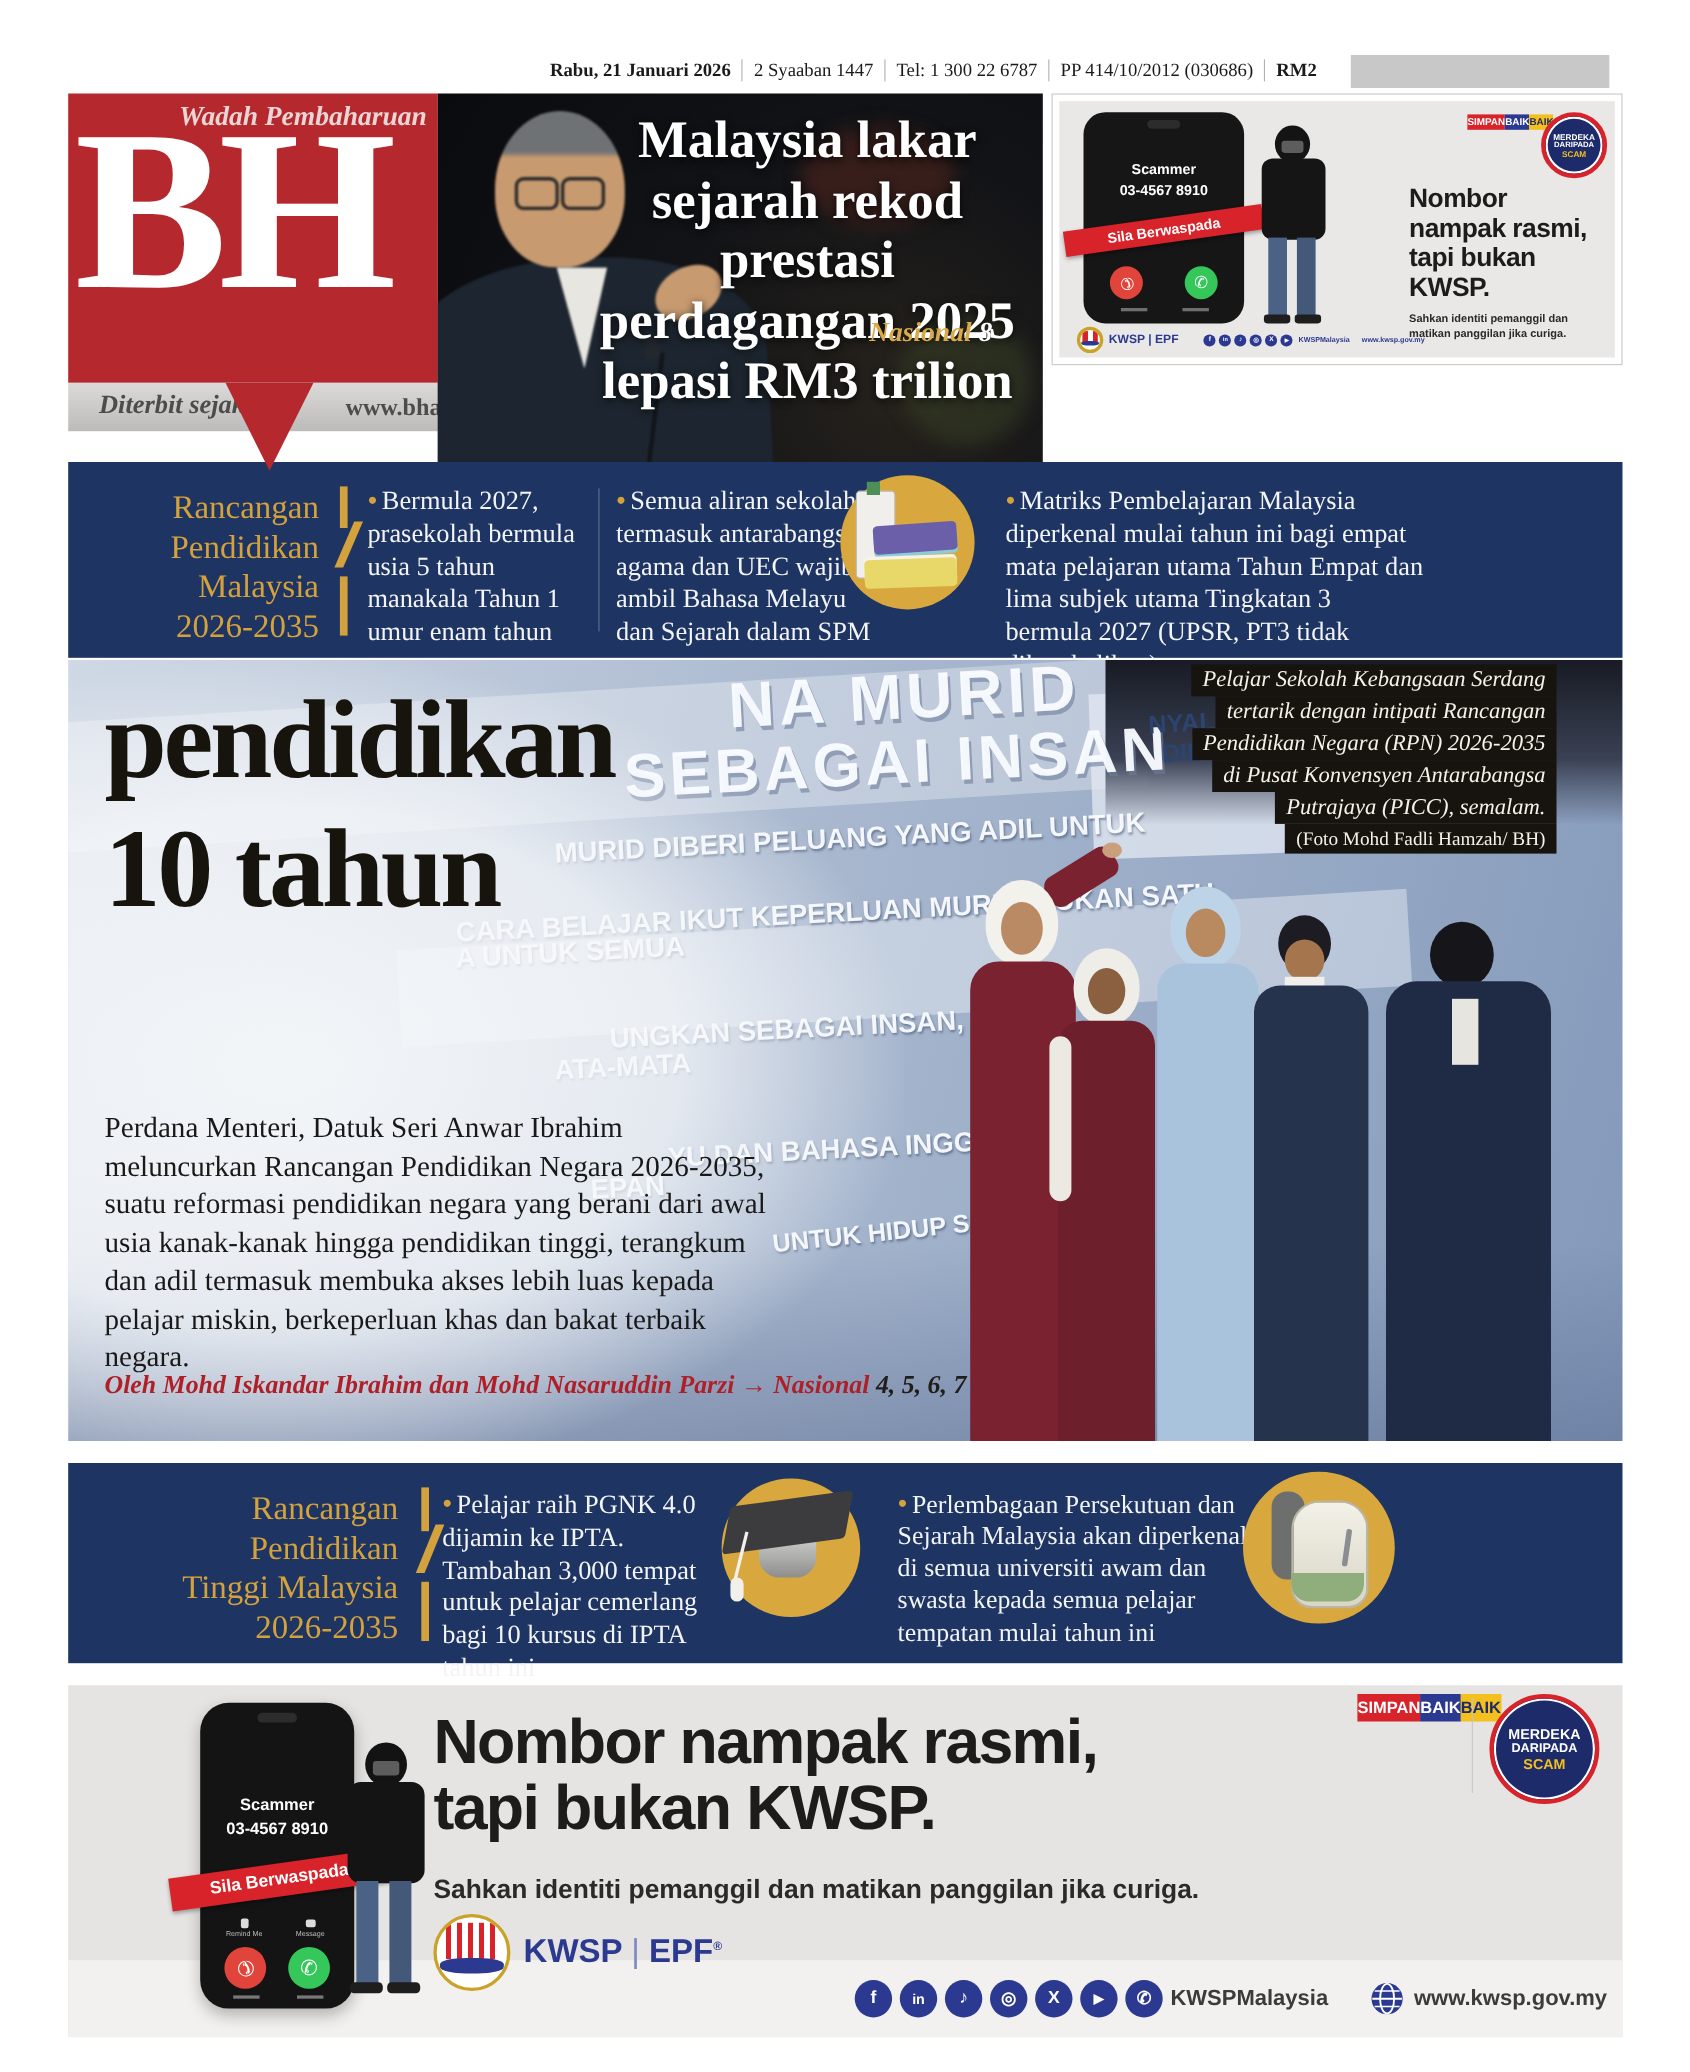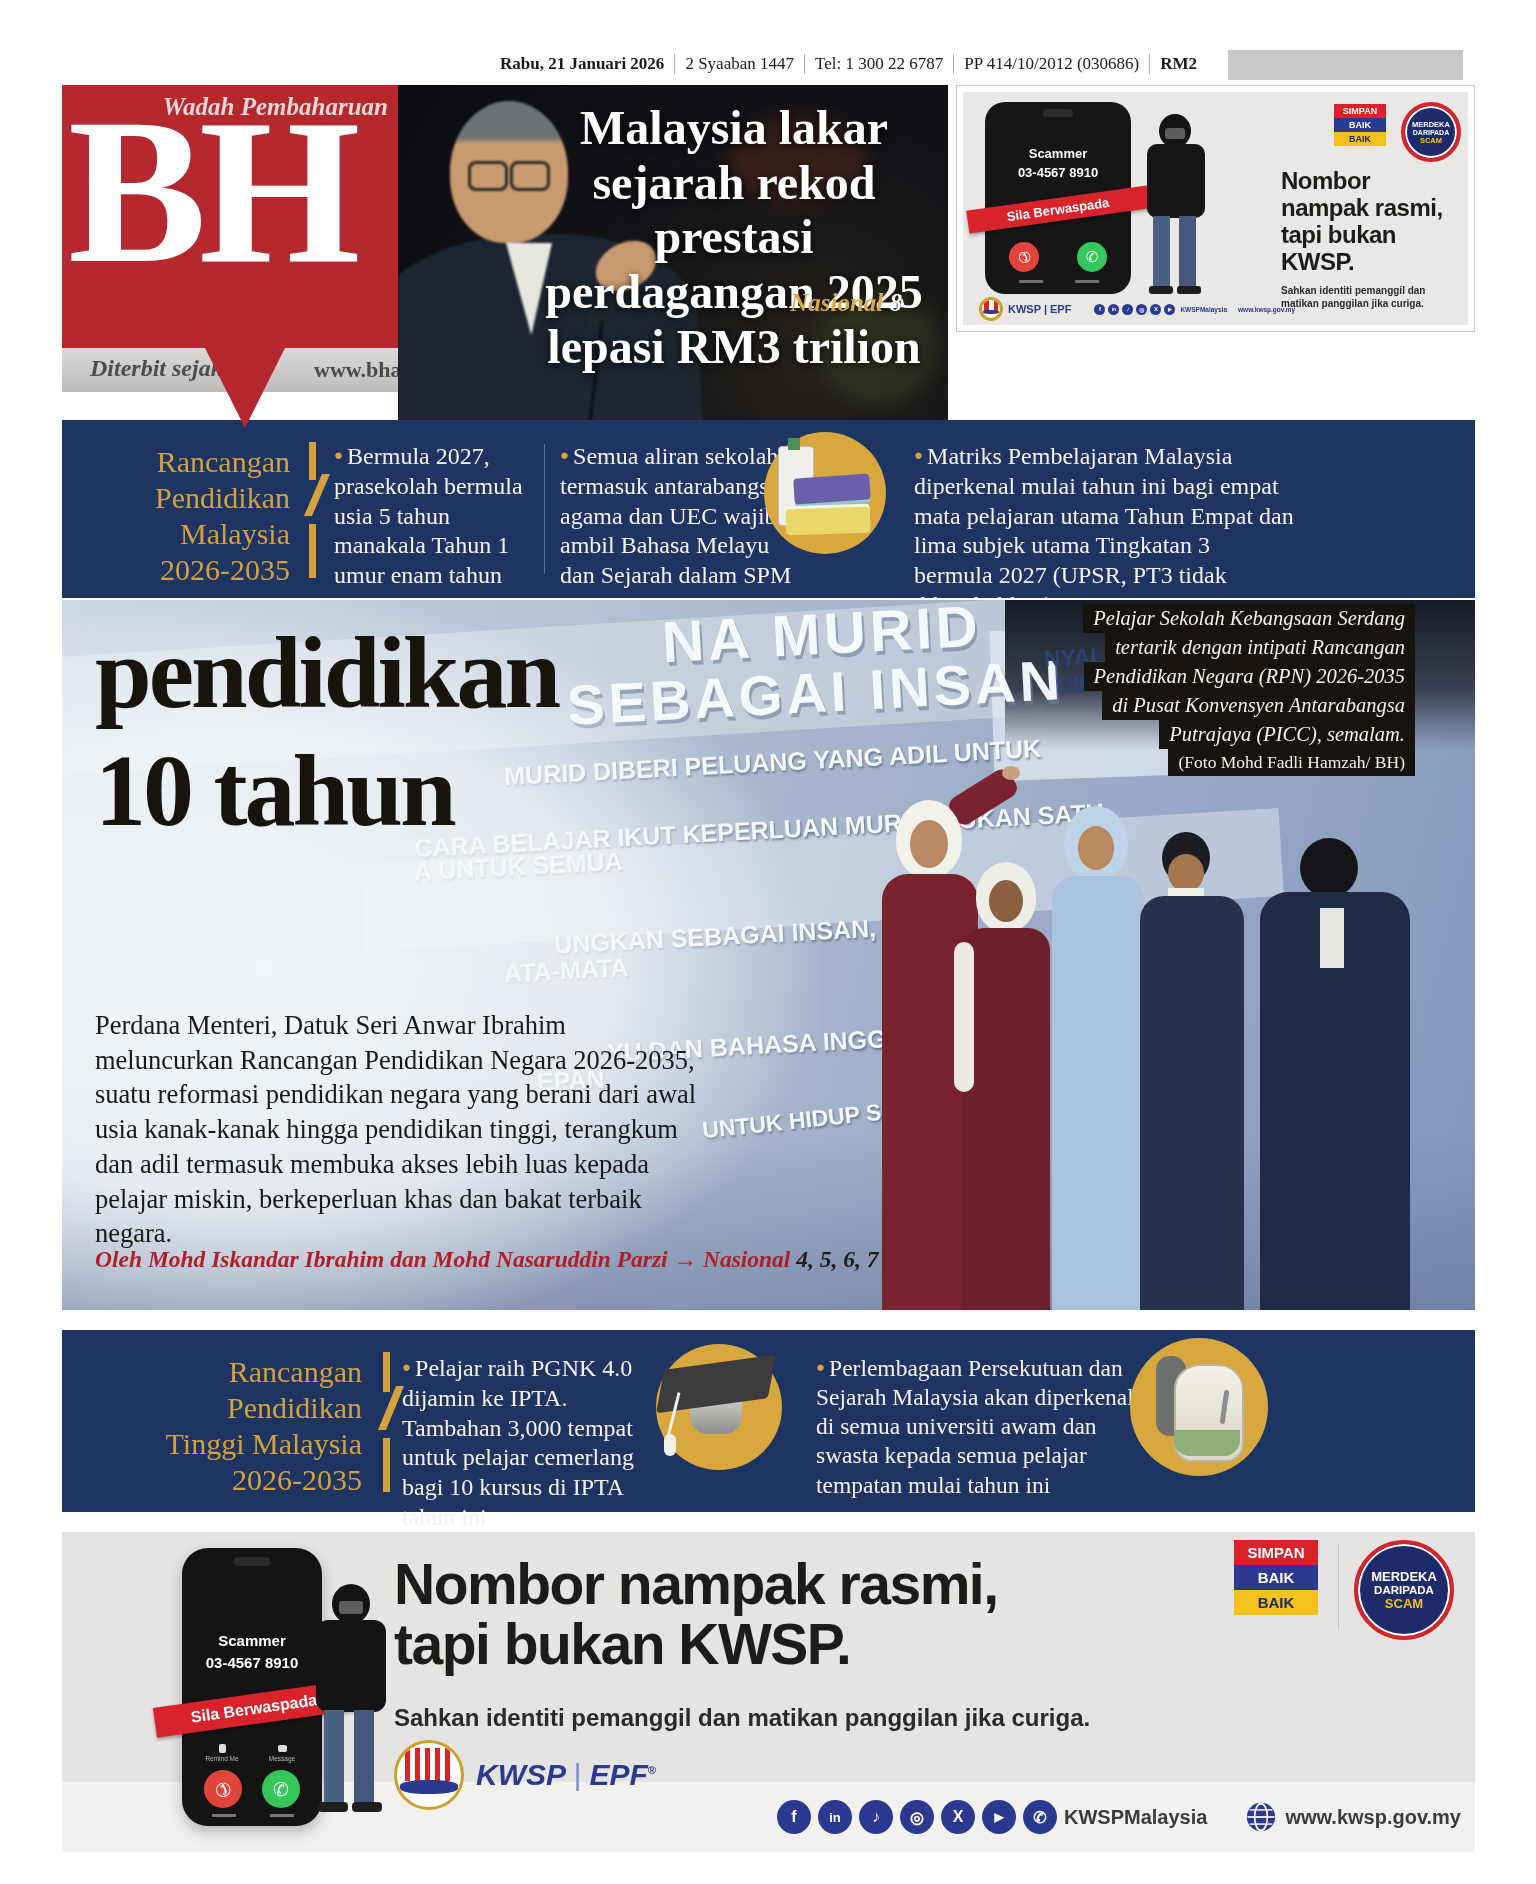--- a/index.html
+++ b/index.html
@@ -28,21 +28,21 @@
   .ts-head{position:absolute;right:14px;top:16px;width:400px;text-align:center;color:#fff;font-weight:bold;font-size:48px;line-height:1.14;text-shadow:0 2px 8px rgba(0,0,0,.8);z-index:4;}
   .ts-ref{position:absolute;right:46px;top:204px;font-style:italic;font-weight:bold;font-size:25px;z-index:4;}
   .anwar{position:absolute;left:0;top:0;width:100%;height:100%;filter:blur(1.1px);}
   
   .topad{position:absolute;left:956px;top:85px;width:519px;height:247px;background:#fff;border:1px solid #c8c8c8;padding:6px;box-sizing:border-box;z-index:2;}
   .topad-in{position:relative;width:100%;height:100%;background:#e9e8e6;overflow:hidden;}
   .miniphone{position:absolute;left:22px;top:10px;width:146px;height:192px;background:#161616;border-radius:20px;}
   .ribbon{position:absolute;background:#d8232a;color:#fff;font-weight:bold;text-align:center;transform:rotate(-8deg);box-shadow:0 2px 4px rgba(0,0,0,.35);}
   .callrow{position:absolute;display:flex;justify-content:space-between;}
   .ccirc{border-radius:50%;display:flex;align-items:center;justify-content:center;color:#fff;}
-  .badge-simpan{display:flex;flex-direction:column;}
+  .badge-simpan{display:flex;flex-direction:row;}
   .badge-simpan span{display:block;text-align:center;font-weight:bold;font-family:"Liberation Sans",sans-serif;}
   .merdeka{border-radius:50%;background:#1d2b6b;border:4px solid #d8232a;box-shadow:0 0 0 2px #fff inset;color:#fff;display:flex;flex-direction:column;align-items:center;justify-content:center;font-family:"Liberation Sans",sans-serif;font-weight:bold;text-align:center;}
   
   .band{position:absolute;left:62px;width:1413px;background:#1e3462;color:#f3f4f6;z-index:1;}
   .band .title{position:absolute;text-align:right;color:#d4a23c;font-weight:normal;font-size:30px;line-height:1.2;}
   .band .bt{font-size:24px;line-height:1.24;}
   .dot{color:#d4a23c;font-size:15px;vertical-align:4px;padding-right:4px;}
   .vdiv{position:absolute;width:1px;background:rgba(255,255,255,.3);}
   .gcirc{position:absolute;background:#d8a83f;border-radius:50%;}
   
@@ -357,21 +357,21 @@
       <div class="abs" style="left:28px;top:218px;width:30px;height:10px;background:#1e1e1e;border-radius:4px;"></div>
       <div class="abs" style="left:62px;top:218px;width:30px;height:10px;background:#1e1e1e;border-radius:4px;"></div>
     </div>
 
     <div class="abs sans" style="left:332px;top:22px;font-size:57px;line-height:1.06;font-weight:bold;color:#1d1c1a;letter-spacing:-1.5px;">
       <div>Nombor nampak rasmi,</div>
       <div>tapi bukan KWSP.</div>
     </div>
     <div class="abs sans" style="left:332px;top:172px;font-size:24px;font-weight:bold;color:#2a2a2a;">Sahkan identiti pemanggil dan matikan panggilan jika curiga.</div>
 
-    <div class="abs" style="left:332px;top:208px;display:flex;align-items:center;gap:12px;font-style:italic;">
+    <div class="abs" style="left:332px;top:208px;display:flex;align-items:center;gap:12px;">
       <div class="epf" style="width:64px;height:64px;">
           <div class="stripes"></div>
           <div class="bband"></div>
         </div>
       <span class="sans" style="font-weight:bold;color:#2b3990;font-size:30px;">
         <span>KWSP</span>
         <span style="font-weight:normal;color:#7d8bc0;">|</span>
         <span>EPF</span><sup style="font-size:11px;">®</sup>
       </span>
     </div>

